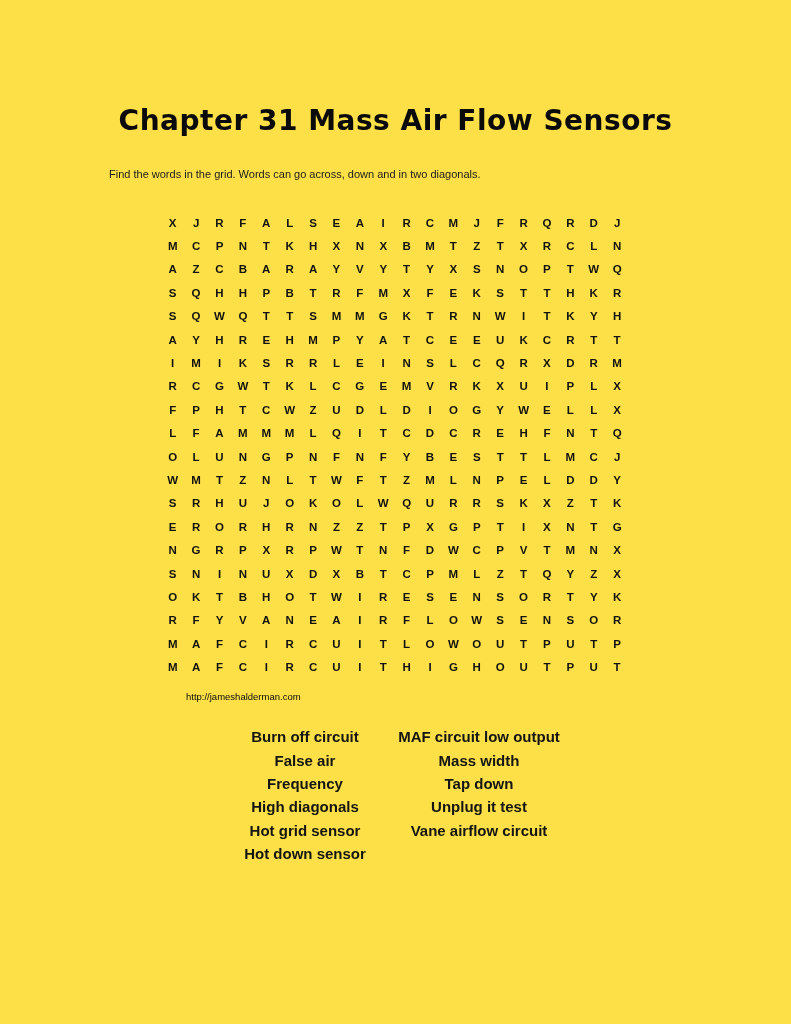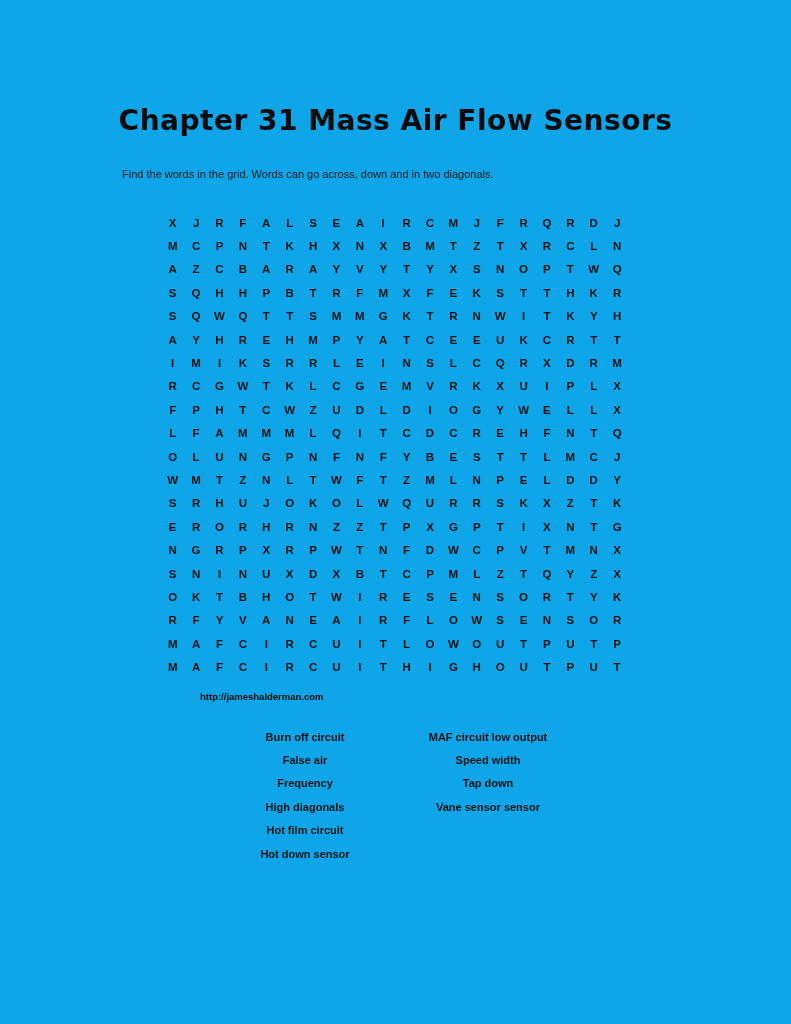--- a/index.html
+++ b/index.html
@@ -1,40 +1,40 @@
 <!DOCTYPE html>
 <html><head>
 <meta charset="utf-8">
 <style>
   html, body { margin: 0; padding: 0; background: #ffffff; }
   .page {
     position: relative;
     width: 791px;
     height: 1024px;
-    background: #0ea5e9;
+    background: #fde047;
     color: #000000;
     font-family: "Liberation Sans", sans-serif;
     overflow: hidden;
   }
   .title {
     position: absolute;
     top: 104px;
     left: 0;
     width: 791px;
     text-align: center;
     font-family: "DejaVu Sans", sans-serif;
     font-weight: bold;
     font-size: 28px;
     letter-spacing: 0.5px;
     color: #0a0a0a;
   }
   .instructions {
     position: absolute;
     top: 168px;
-    left: 93px;
+    left: 80px;
     font-size: 11px;
     color: #1a1a1a;
     padding-left: 29px;
   }
   .grid {
     position: absolute;
     left: 161px;
     top: 211px;
     display: grid;
     grid-template-columns: repeat(20, 23.4px);
@@ -43,42 +43,42 @@
   .cell {
     display: flex;
     align-items: center;
     justify-content: center;
     font-weight: bold;
     font-size: 11.5px;
     color: #111111;
   }
   .url {
     position: absolute;
-    left: 168px;
+    left: 154px;
     top: 691px;
-    font-weight: bold;
+    font-weight: normal;
     font-size: 9.5px;
     color: #0a0a0a;
     padding-left: 32px;
   }
   .word-col {
     position: absolute;
     top: 725px;
     width: 200px;
     text-align: center;
   }
   .word-col.left  { left: 205px; }
-  .word-col.right { left: 388px; }
+  .word-col.right { left: 379px; }
   .word-item {
     height: 23.4px;
     display: flex;
     align-items: center;
     justify-content: center;
     font-weight: bold;
-    font-size: 11px;
+    font-size: 15px;
     color: #141414;
   }
 </style>
 </head>
 <body>
 
 <div class="page">
   <div class="title">Chapter 31 Mass Air Flow Sensors</div>
 
   <div class="instructions">Find the words in the grid. Words can go across, down and in two diagonals.</div>
@@ -486,23 +486,24 @@
       <div class="cell">T</div>
     </div>
 
   <div class="url">http://jameshalderman.com</div>
 
   <div class="word-col left">
       <div class="word-item">Burn off circuit</div>
       <div class="word-item">False air</div>
       <div class="word-item">Frequency</div>
       <div class="word-item">High diagonals</div>
-      <div class="word-item">Hot film circuit</div>
+      <div class="word-item">Hot grid sensor</div>
       <div class="word-item">Hot down sensor</div>
     </div>
 
   <div class="word-col right">
       <div class="word-item">MAF circuit low output</div>
-      <div class="word-item">Speed width</div>
+      <div class="word-item">Mass width</div>
       <div class="word-item">Tap down</div>
-      <div class="word-item">Vane sensor sensor</div>
+      <div class="word-item">Unplug it test</div>
+      <div class="word-item">Vane airflow circuit</div>
     </div>
 </div>
 
 </body></html>

